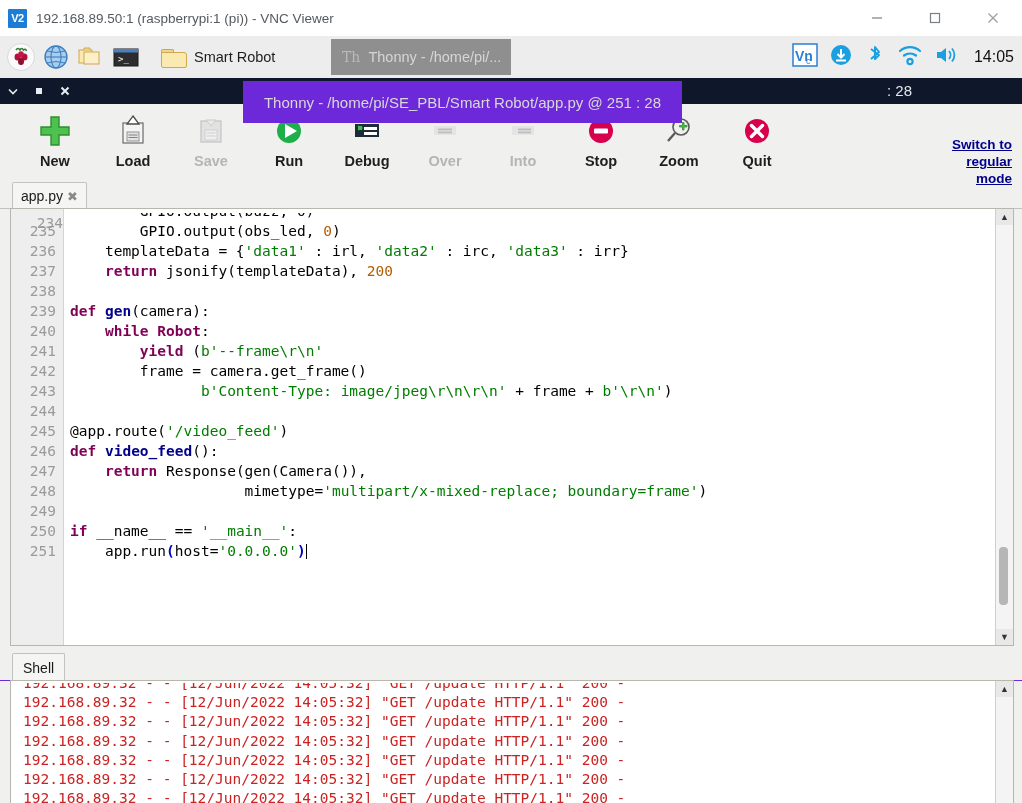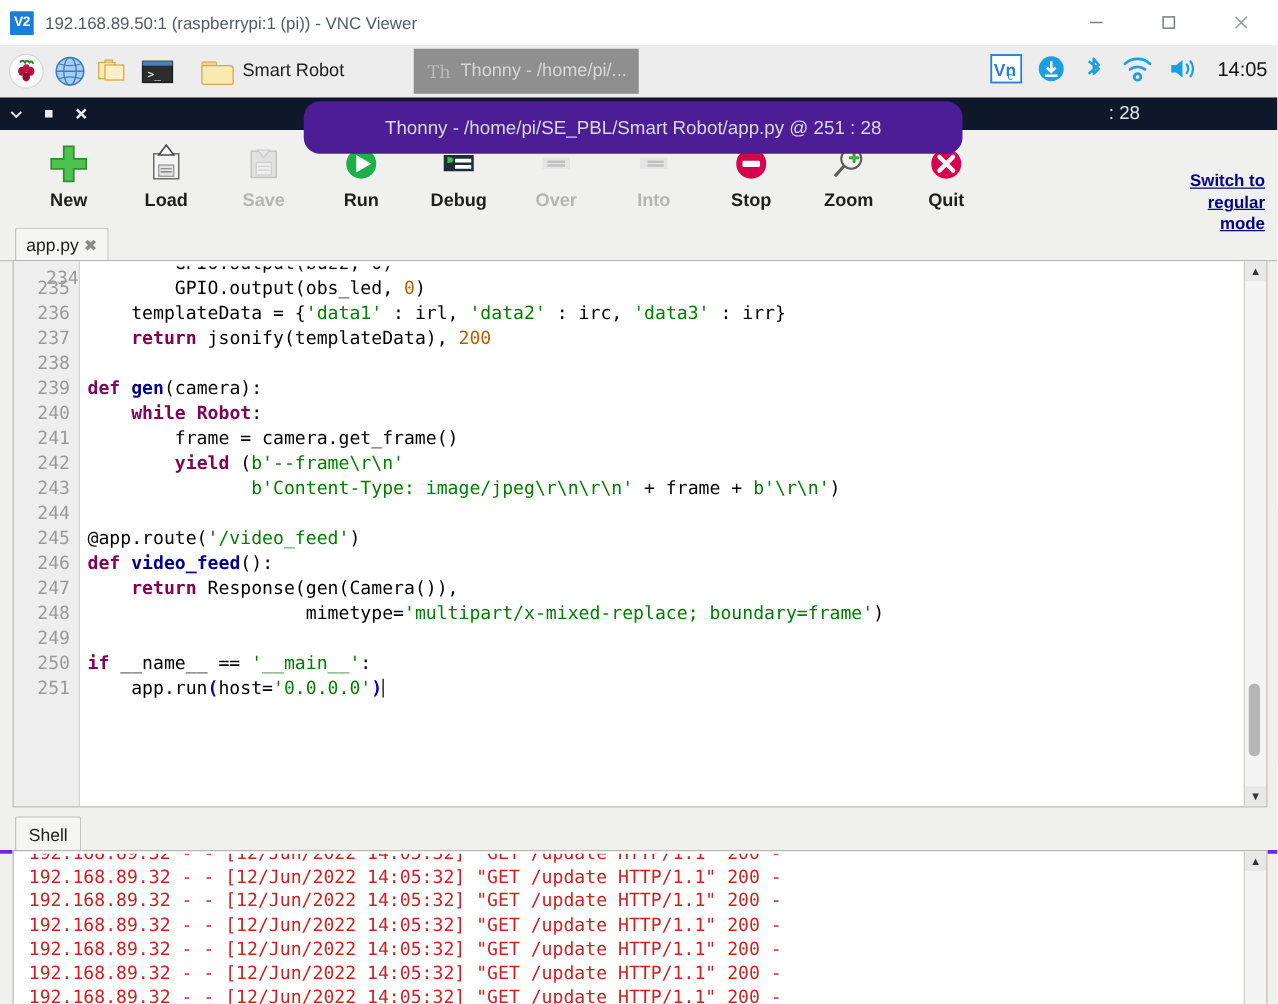--- a/index.html
+++ b/index.html
@@ -95,24 +95,24 @@
     padding-left: 14px; font-size: 15px; color: #dfe6ec; white-space: nowrap;
   }
   .thonny-wbtns { display: flex; align-items: center; gap: 0; padding-right: 6px; }
   .thonny-wbtn {
     width: 26px; height: 26px; display: flex; align-items: center; justify-content: center;
     color: #e9eef3; font-size: 13px;
   }
 
   
   .tooltip {
-    position: absolute; left: 243px; top: 81px; width: 527px; height: 42px;
-    background: #4c1d95; color: #d8d8d8;
+    position: absolute; left: 243px; top: 81px; width: 439px; height: 42px;
+    background: #6d28d9; color: #d8d8d8;
     display: flex; align-items: center; justify-content: center;
-    font-size: 15px; white-space: nowrap; z-index: 40; border-radius: 13px;
+    font-size: 15px; white-space: nowrap; z-index: 40;
   }
 
   
   .toolbar {
     position: absolute; left: 0; top: 26px; width: 1022px; height: 76px;
     background: #f0f0ef;
   }
   .tool-row { display: flex; align-items: flex-start; padding-left: 16px; font-weight: bold; }
   .tool-btn {
     width: 78px; display: flex; flex-direction: column; align-items: center;
@@ -194,21 +194,21 @@
     background: #e8e8e8; color: #333; font-size: 9px;
   }
   .vs-track { flex: 1; width: 17px; background: #f4f4f4; position: relative; }
   .vs-thumb {
     position: absolute; left: 3px; width: 9px; background: #b6b6b6; border-radius: 4px;
   }
 
   
   .shell-tabbar {
     position: absolute; left: 0; top: 572px; width: 1022px; height: 30px;
-    border-bottom: 3px solid #6d28d9;
+    border-bottom: 1px solid #6d28d9;
   }
   .shell-tab {
     position: absolute; left: 12px; top: 3px; height: 27px;
     background: #f5f5f4; border: 1px solid #c2c2c2; border-bottom: none;
     display: flex; align-items: center; padding: 0 10px;
     font-size: 14px; color: #1a1a1a; border-radius: 2px 2px 0 0;
   }
   .shell {
     position: absolute; left: 10px; top: 602px; width: 1002px; height: 175px;
     background: #ffffff; border: 1px solid #b8b6ad;
@@ -517,22 +517,22 @@
       </div>
 
       <div class="code-area">
         <div class="code-line" style="height:8px; overflow:hidden;"><span style="position:relative;top:-12px;">        GPIO.output(buzz, 0)</span></div>
         <div class="code-line">        GPIO.output(obs_led, <span class="num">0</span>)</div>
         <div class="code-line">    templateData = {<span class="str">'data1'</span> : irl, <span class="str">'data2'</span> : irc, <span class="str">'data3'</span> : irr}</div>
         <div class="code-line">    <span class="kw">return</span> jsonify(templateData), <span class="num">200</span></div>
         <div class="code-line"> </div>
         <div class="code-line"><span class="kw">def</span> <span class="fn">gen</span>(camera):</div>
         <div class="code-line">    <span class="kw">while</span> <span class="kw">Robot</span>:</div>
+        <div class="code-line">        <span class="kw">yield</span> (<span class="str">b'--frame\r\n'</span></div>
         <div class="code-line">        frame = camera.get_frame()</div>
-        <div class="code-line">        <span class="kw">yield</span> (<span class="str">b'--frame\r\n'</span></div>
         <div class="code-line">               <span class="str">b'Content-Type: image/jpeg\r\n\r\n'</span> + frame + <span class="str">b'\r\n'</span>)</div>
         <div class="code-line"> </div>
         <div class="code-line">@app.route(<span class="str">'/video_feed'</span>)</div>
         <div class="code-line"><span class="kw">def</span> <span class="fn">video_feed</span>():</div>
         <div class="code-line">    <span class="kw">return</span> Response(gen(Camera()),</div>
         <div class="code-line">                    mimetype=<span class="str">'multipart/x-mixed-replace; boundary=frame'</span>)</div>
         <div class="code-line"> </div>
         <div class="code-line"><span class="kw">if</span> __name__ == <span class="str">'__main__'</span>:</div>
         <div class="code-line">    app.run<span class="paren">(</span>host=<span class="str">'0.0.0.0'</span><span class="paren">)</span><span class="cursor"></span></div>
       </div>

